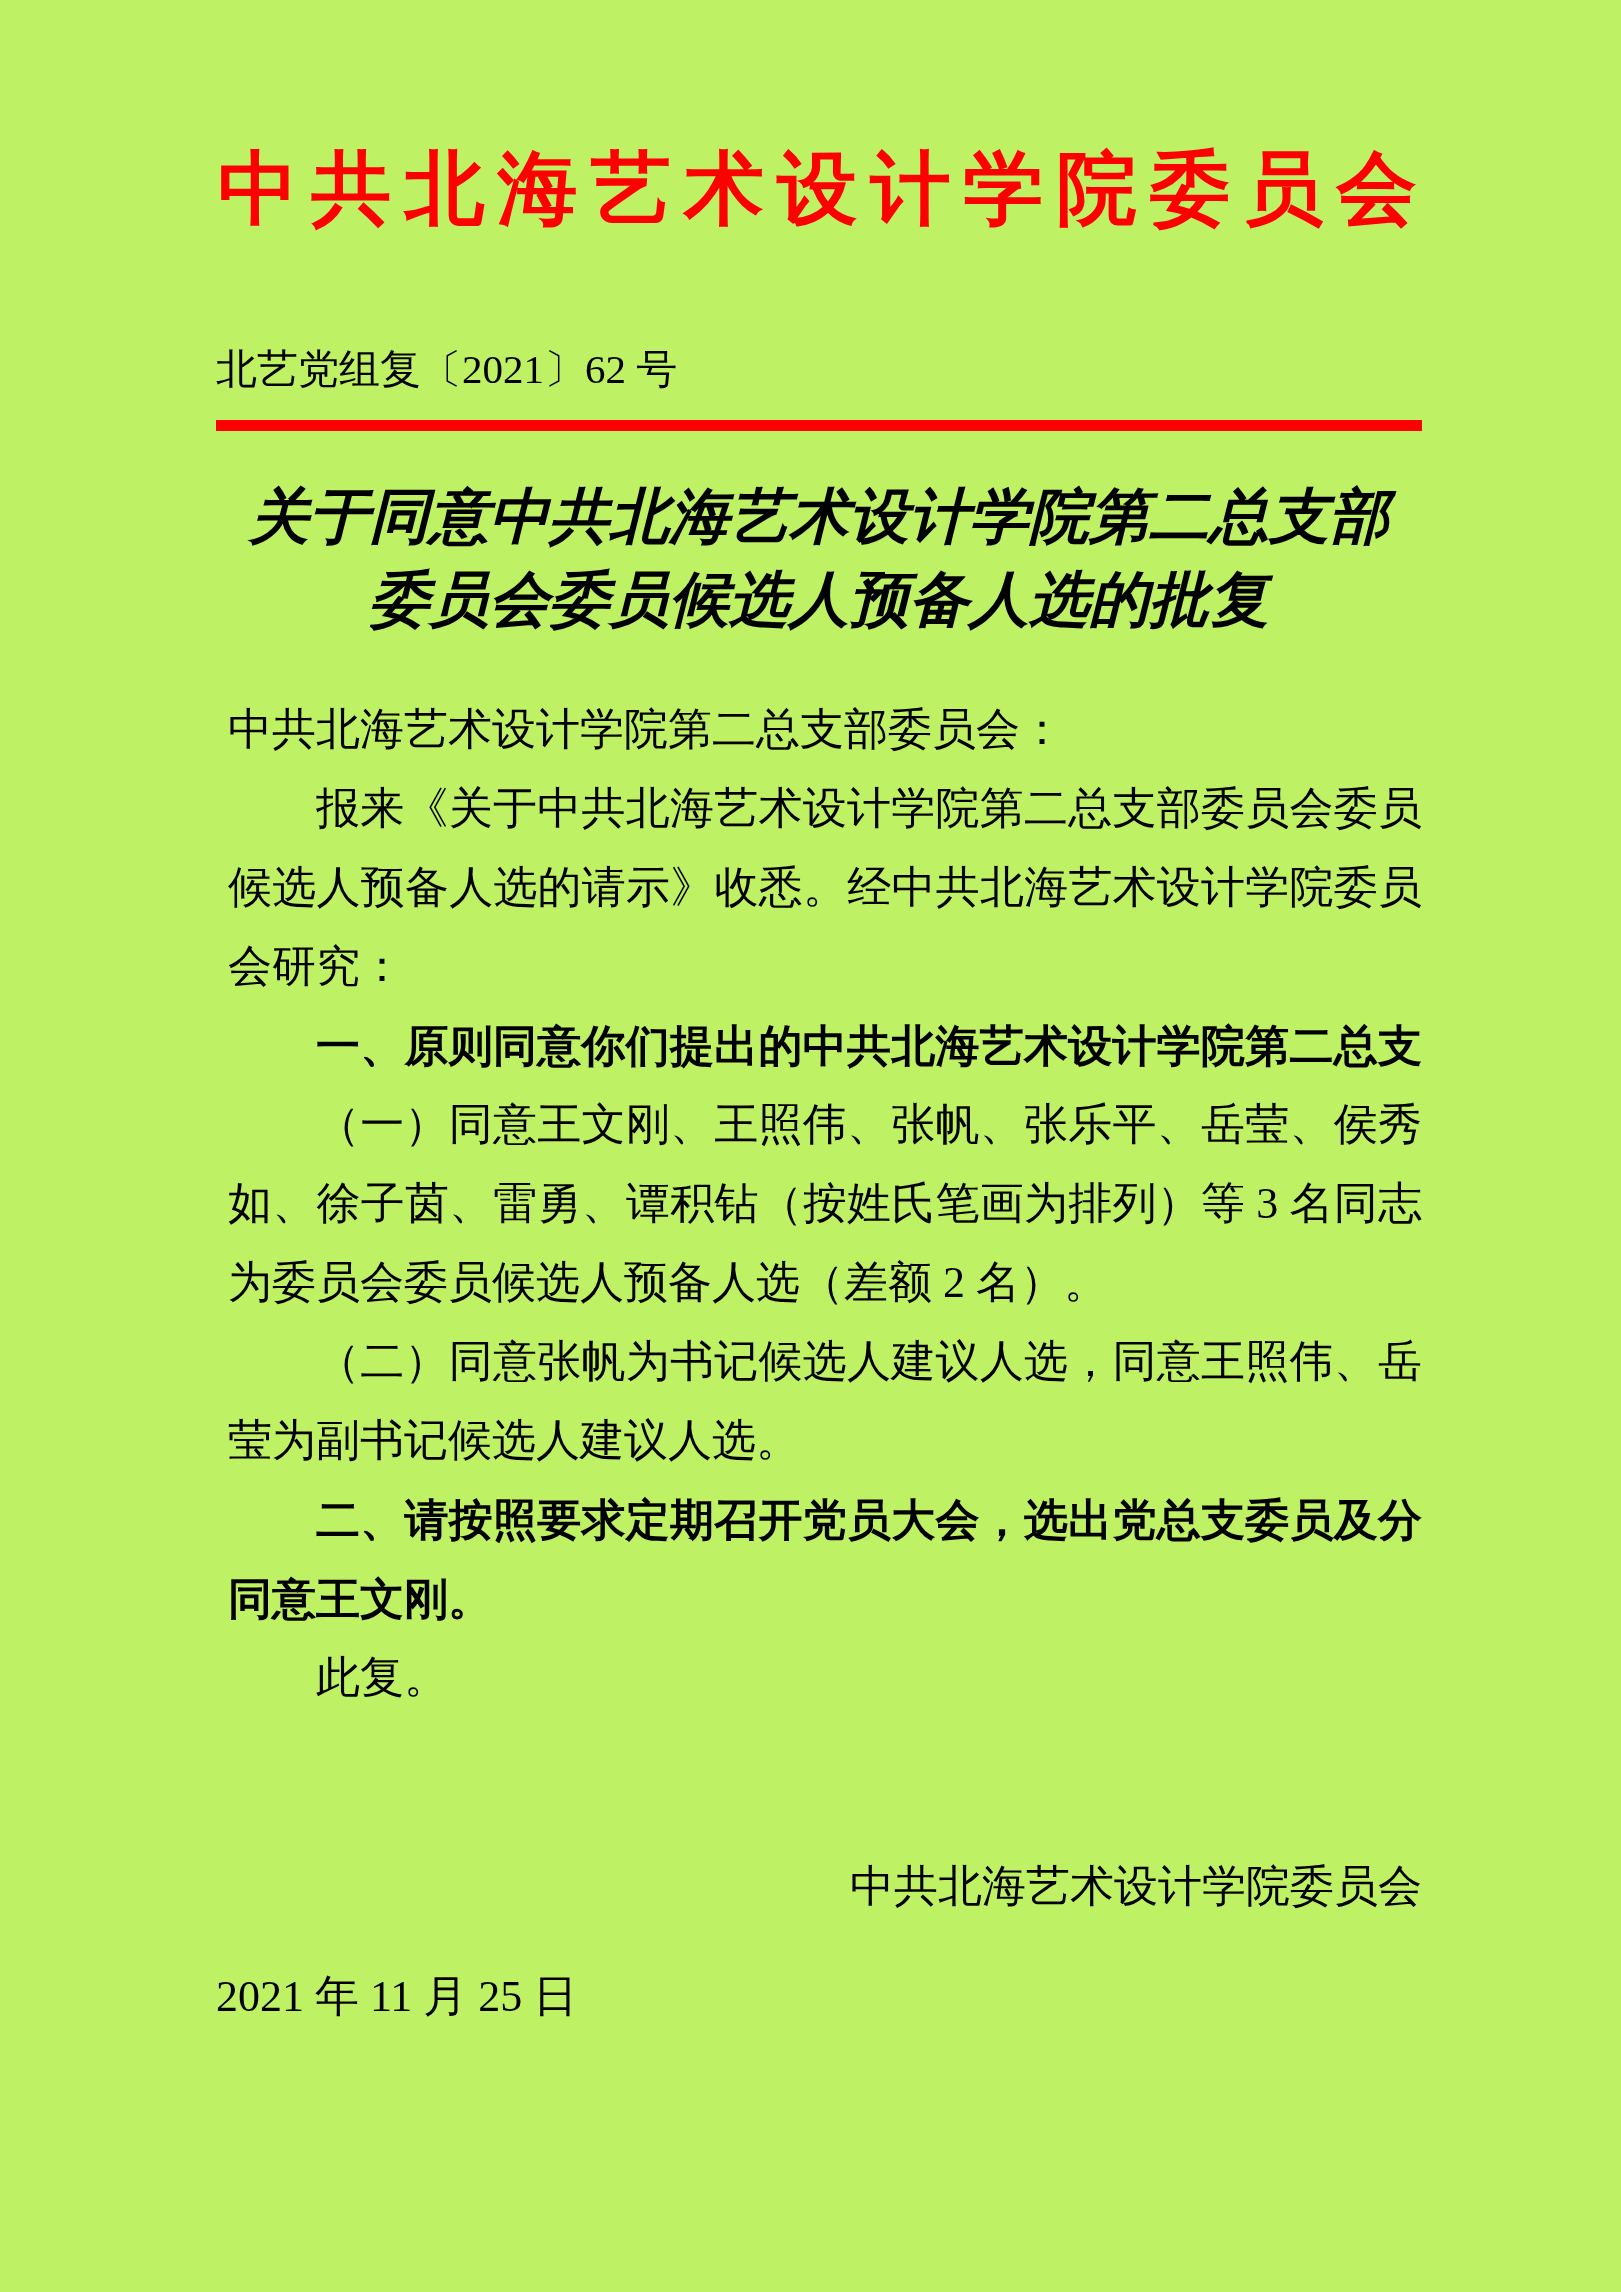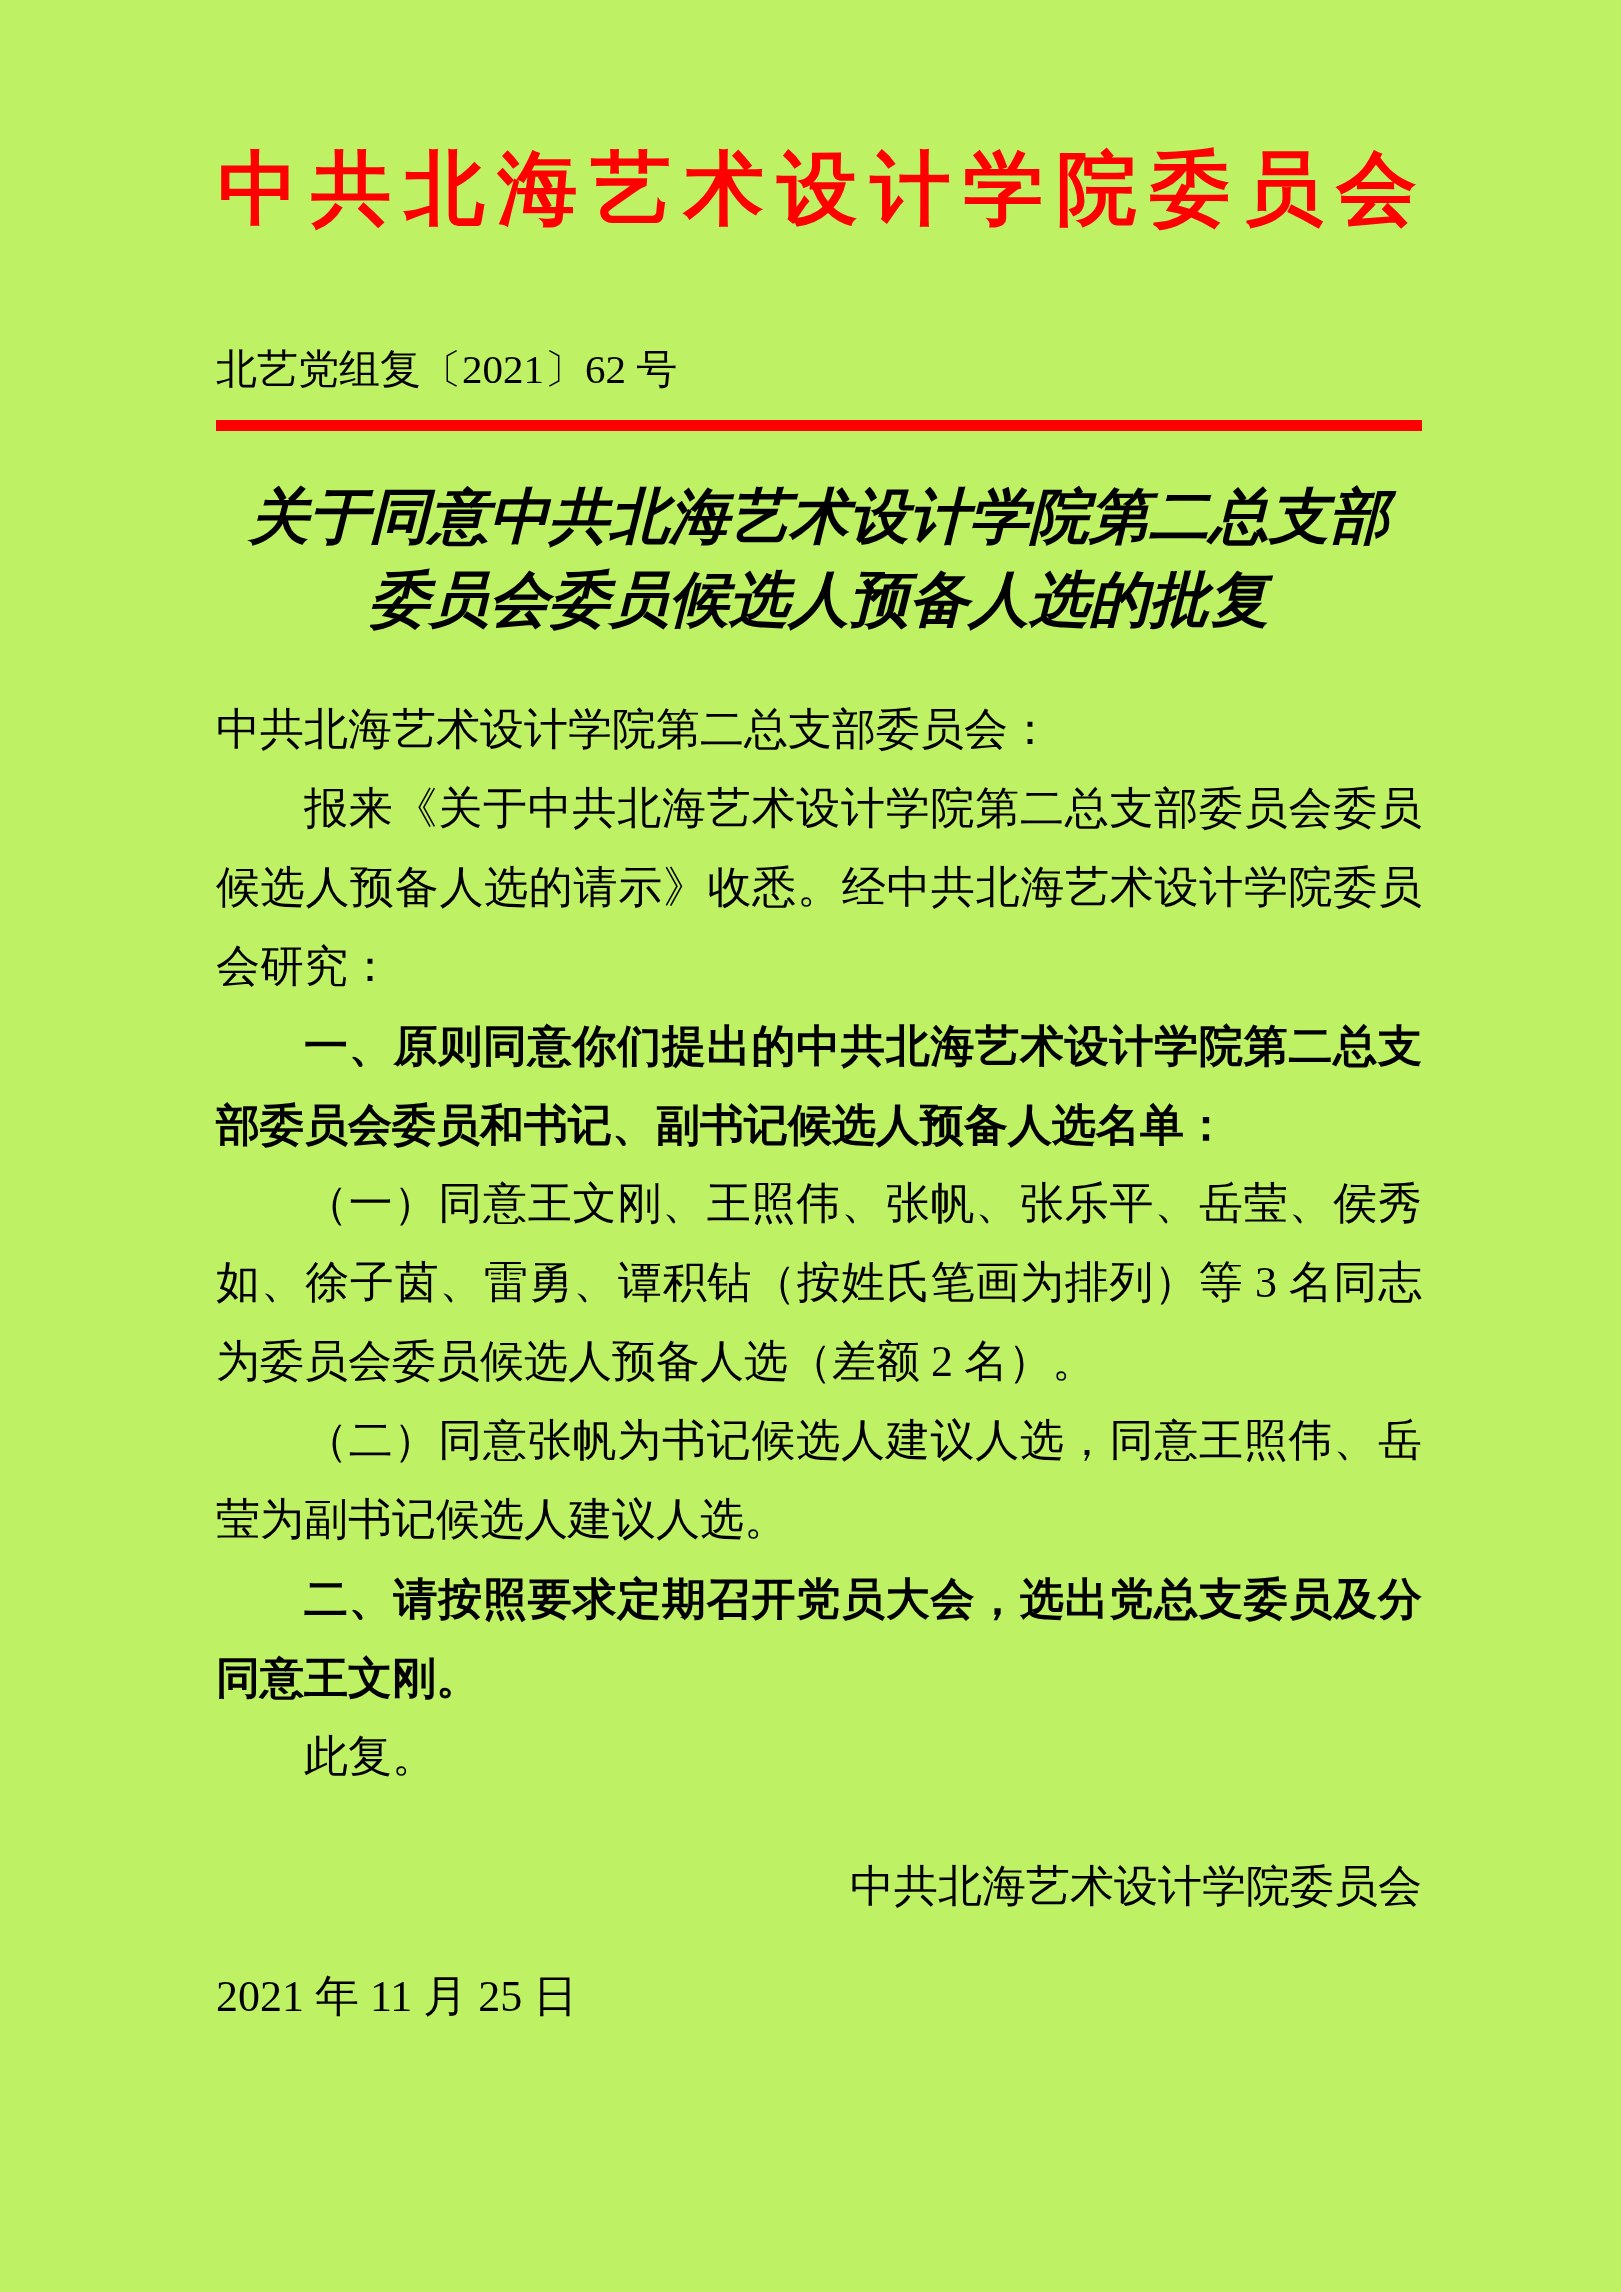--- a/index.html
+++ b/index.html
@@ -26,21 +26,21 @@
     background:#ff0000;
   }
   .doc-title{
     position:absolute;left:216px;top:476px;width:1206px;
     text-align:center;font-size:60px;font-weight:bold;line-height:83px;font-style:italic;
   }
   .body-text{
     position:absolute;left:216px;top:690px;width:1206px;
     font-size:44px;line-height:79px;
   }
-  .line{min-height:79px;}
+  .line{min-height:79px;margin-left:12px;}
   .indent{text-indent:88px;}
   .just{text-align:justify;text-align-last:justify;font-family:Liberation Serif, serif;}
   .hei{font-family:"Liberation Sans","DejaVu Sans",sans-serif;font-weight:700;}
   .signature{
     position:absolute;left:216px;top:1847px;width:1206px;
     text-align:right;font-size:44px;line-height:79px;
   }
   .date{
     position:absolute;left:216px;top:1957px;width:1206px;
     padding-right:78px;box-sizing:border-box;
@@ -62,21 +62,20 @@
     <div class="title-line">关于同意中共北海艺术设计学院第二总支部</div>
     <div class="title-line">委员会委员候选人预备人选的批复</div>
   </div>
 
   <div class="body-text">
     <div class="line">中共北海艺术设计学院第二总支部委员会：</div>
     <div class="line indent just">报来《关于中共北海艺术设计学院第二总支部委员会委员</div>
     <div class="line just">候选人预备人选的请示》收悉。经中共北海艺术设计学院委员</div>
     <div class="line">会研究：</div>
     <div class="line indent just hei">一、原则同意你们提出的中共北海艺术设计学院第二总支</div>
-    <div class="line hei">部委员会委员和书记、副书记候选人预备人选名单：</div>
     <div class="line indent just">（一）同意王文刚、王照伟、张帆、张乐平、岳莹、侯秀</div>
     <div class="line just">如、徐子茵、雷勇、谭积钻（按姓氏笔画为排列）等 3 名同志</div>
     <div class="line">为委员会委员候选人预备人选（差额 2 名）。</div>
     <div class="line indent just">（二）同意张帆为书记候选人建议人选，同意王照伟、岳</div>
     <div class="line">莹为副书记候选人建议人选。</div>
     <div class="line indent just hei">二、请按照要求定期召开党员大会，选出党总支委员及分</div>
     <div class="line hei">同意王文刚。</div>
     <div class="line indent">此复。</div>
   </div>
 

